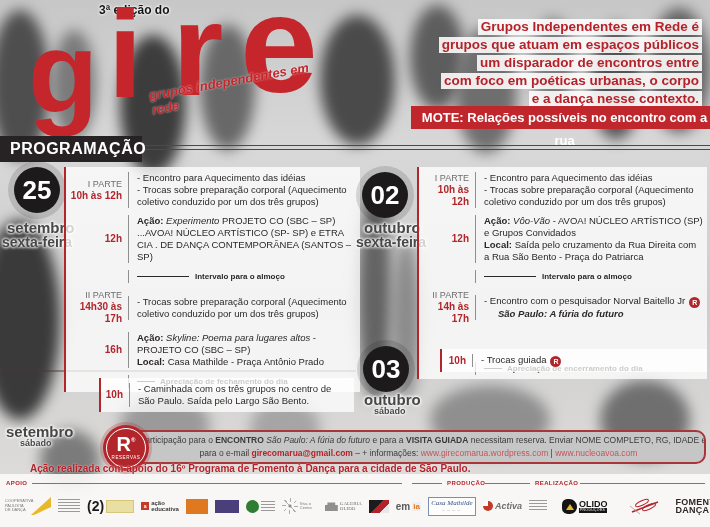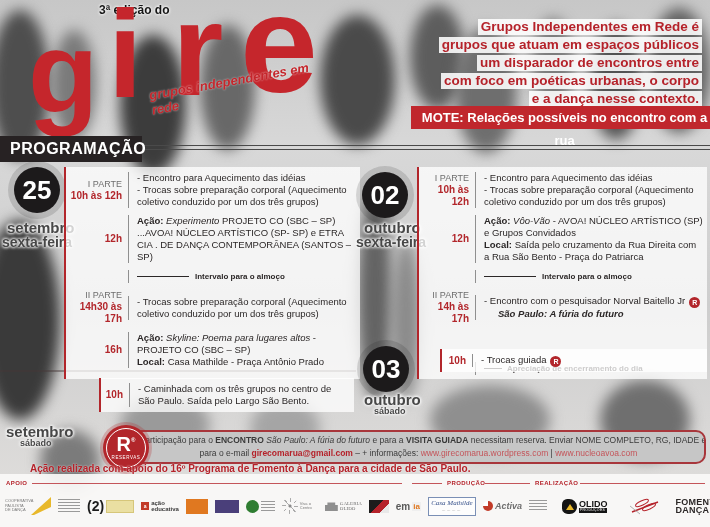--- a/index.html
+++ b/index.html
@@ -210,20 +210,24 @@
           <span class="b">Ação:</span>
           <span class="i">Skyline: Poema para lugares altos</span>
           <span>- PROJETO CO (SBC – SP)</span>
         </div>
         <div>
           <span class="b">Local:</span>
           <span>Casa Mathilde - Praça Antônio Prado</span>
         </div>
       </div>
     </div>
+    <div class="row" style="margin-bottom:0;">
+      <div class="tcol"></div>
+      <div class="dcol"><span class="uline-s"></span><span class="interval-txt">Apreciação de fechamento do dia</span></div>
+    </div>
   </div>
 
   <div class="dmonth" style="left:6px;top:423px;">setembro</div>
   <div class="dweek small" style="left:20px;top:438px;">sábado</div>
 
   <div class="panel" style="left:99px;top:378px;width:255px;padding:5px 4px 5px 0;">
     <div class="row" style="margin-bottom:0;">
       <div class="tcol" style="width:22px;">
           <div class="time">10h</div>
         </div>

